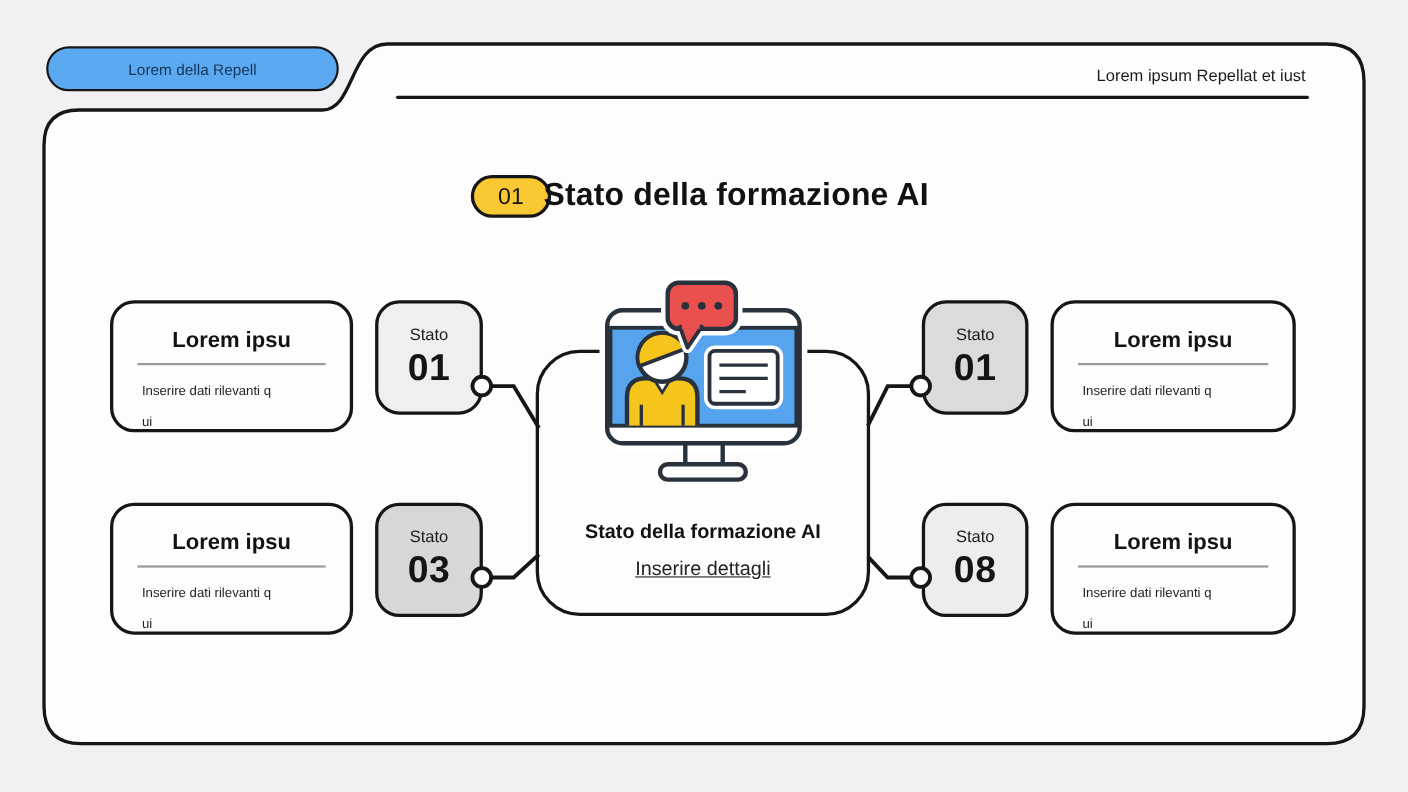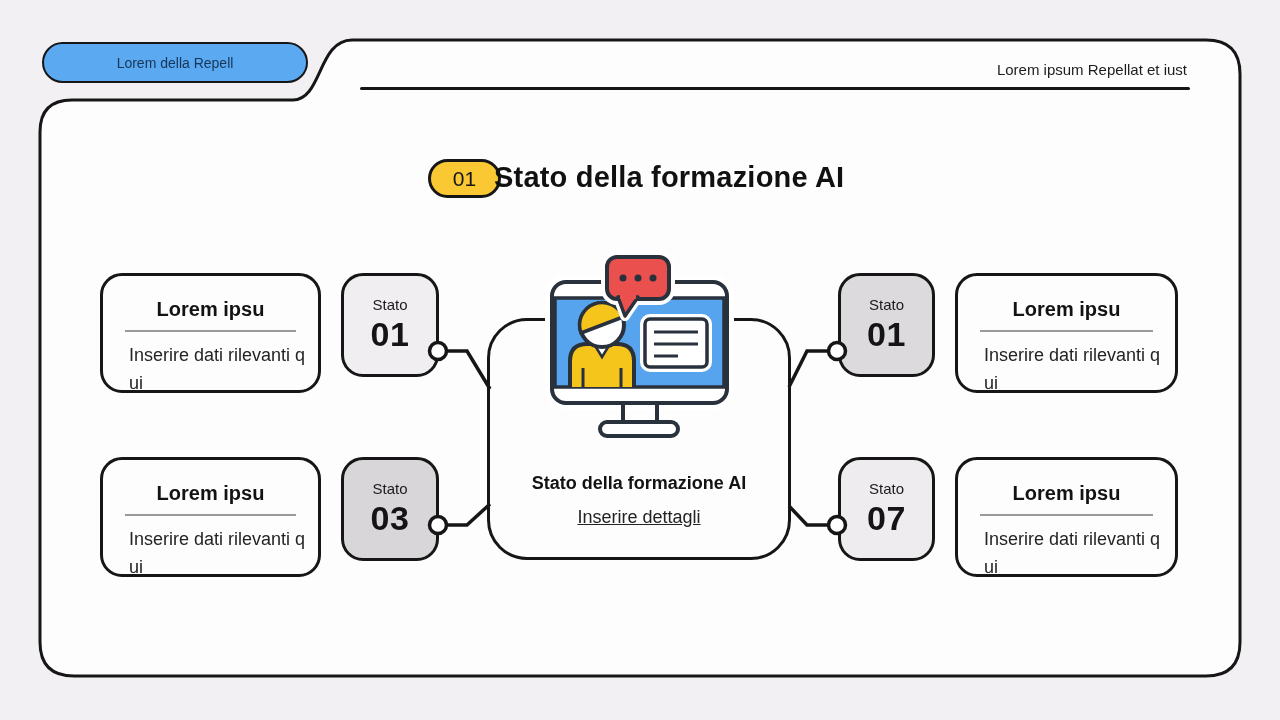--- a/index.html
+++ b/index.html
@@ -28,21 +28,21 @@
   }
   .sec-title{left:494px;top:161px;font-size:29px;font-weight:700;color:#111;z-index:2;letter-spacing:.2px;}
 
   
   .card{
     border:3px solid #161616;border-radius:22px;background:#fdfdfe;box-sizing:border-box;
   }
   .info-card{width:221px;height:120px;text-align:center;}
   .info-title{margin-top:22px;font-size:20px;font-weight:700;color:#131313;line-height:22px;}
   .info-div{height:2px;margin:10px 22px 9px 22px;}
-  .info-body{font-size:18px;line-height:28px;color:#242424;text-align:left;padding-left:26px;}
+  .info-body{font-size:12px;line-height:28px;color:#242424;text-align:left;padding-left:26px;}
 
   .stato-card{width:98px;height:104px;display:flex;flex-direction:column;align-items:center;justify-content:center;}
   .stato-label{font-size:15px;color:#1b1b1b;margin-bottom:2px;}
   .stato-number{font-size:34px;font-weight:600;color:#141414;letter-spacing:.5px;}
 
   .center-card{left:487px;top:318px;width:304px;height:242px;border-radius:40px;z-index:1;}
   .cc-title{position:absolute;left:0;top:152px;width:100%;text-align:center;font-size:18px;font-weight:700;color:#131313;}
   .cc-sub{position:absolute;left:0;top:186px;width:100%;text-align:center;font-size:18px;color:#232323;text-decoration:underline;}
 
   .layer{left:0;top:0;z-index:2;pointer-events:none;}
@@ -115,21 +115,21 @@
   <div class="abs card stato-card" style="left: 838px; top: 273px; width: 97px; background: rgb(220, 218, 221);">
     <div class="stato-label">Stato</div>
     <div class="stato-number">01</div>
   </div>
   <div class="abs card stato-card" style="left: 341px; top: 457px; background: rgb(216, 214, 217);">
     <div class="stato-label">Stato</div>
     <div class="stato-number">03</div>
   </div>
   <div class="abs card stato-card" style="left: 838px; top: 457px; width: 97px; background: rgb(238, 236, 239);">
     <div class="stato-label">Stato</div>
-    <div class="stato-number">07</div>
+    <div class="stato-number">08</div>
   </div>
 
   <svg class="abs layer" width="1280" height="720" viewBox="0 0 1280 720">
     <g fill="none" stroke="#161616" stroke-width="3.5">
       <path d="M438,351 H467 L490,389"></path>
       <path d="M837,351 H807 L789,387"></path>
       <path d="M438,525 H467 L490,504"></path>
       <path d="M837,525 H807 L789,506"></path>
     </g>
     <g fill="#ffffff" stroke="#161616" stroke-width="3.5">

